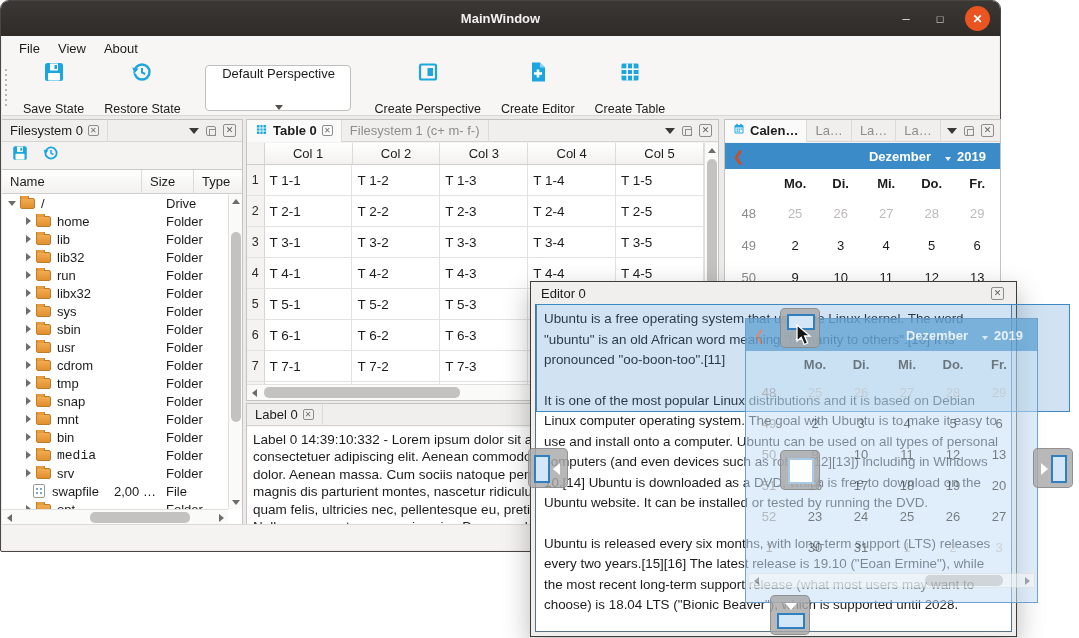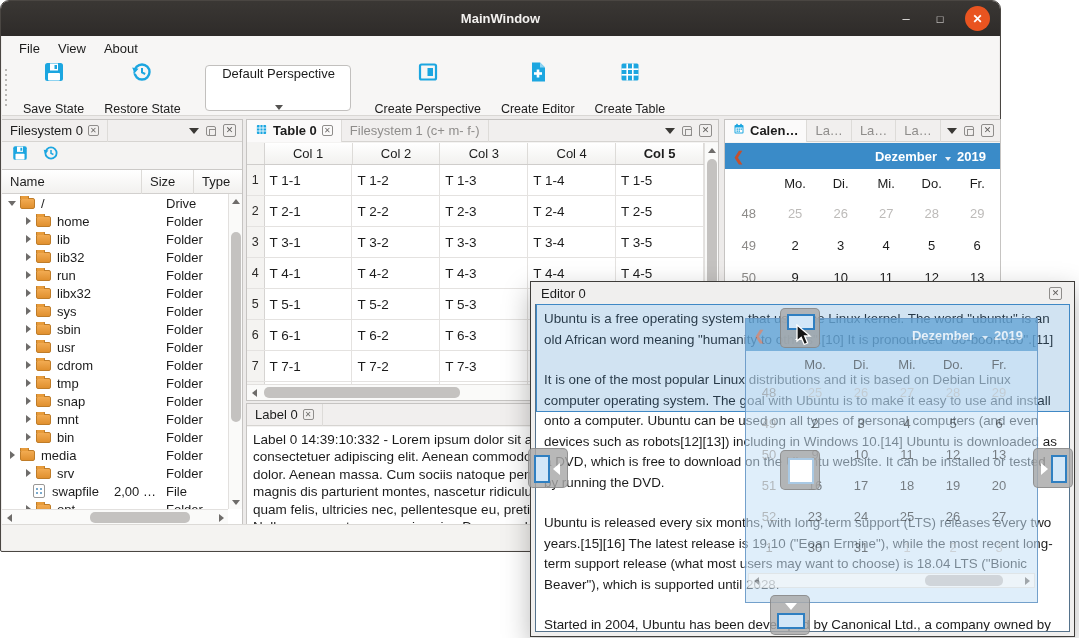--- a/index.html
+++ b/index.html
@@ -107,36 +107,36 @@
   #label-dock{left:245px;top:402px;width:473px;height:123px;}
   #label-body{position:absolute;left:0;top:23px;right:0;bottom:0;background:#fff;
     padding:4px 0 0 6px;font-size:13.5px;line-height:17.4px;overflow:hidden;}
   #label-body div{white-space:nowrap;}
 
   
   #cal-dock{left:723px;top:118px;width:277px;height:407px;}
   #cal-real{position:absolute;left:0;top:23px;right:0;bottom:0;background:#fff;overflow:hidden;}
   .cal-nav{height:26px;background:#3a8bc8;color:#fff;display:flex;align-items:center;font-weight:bold;font-size:13px;}
   .cal-prev{color:#c4502e;font-weight:bold;margin-left:8px;font-size:13px;}
-  .cal-month-wrap{margin-left:auto;display:flex;align-items:center;gap:8px;}
+  .cal-month-wrap{margin-left:auto;display:flex;align-items:center;gap:14px;}
   .cal-month-arrow{width:0;height:0;border-left:3px solid transparent;border-right:3px solid transparent;
     border-top:4px solid #e8f1f8;margin-top:6px;}
   .cal-year{margin:0 14px 0 6px;}
   .cal-row{display:flex;align-items:center;}
   .cal-wk{color:#8d8b89;text-align:center;}
   .cal-cell{text-align:center;}
   .cal-cell.muted{color:#bdbbb9;}
-  .cal-weekdays{font-weight:normal;}
+  .cal-weekdays{font-weight:bold;}
   .cal-real .cal-row{height:32px;font-size:13px;}
   .cal-real .cal-weekdays{height:28px;}
   .cal-real .cal-wk{width:52px;}
   .cal-real .cal-cell{width:50px;}
 
   
-  #editor-window{position:absolute;left:530px;top:281px;width:545px;height:356px;background:#f0efee;
+  #editor-window{position:absolute;left:530px;top:281px;width:487px;height:356px;background:#f0efee;
     border:1px solid #3e3c39;box-shadow:0 10px 26px rgba(0,0,0,0.28);z-index:40;}
   #editor-titlebar{height:22px;display:flex;align-items:center;padding:0 6px 0 10px;font-size:13px;}
   #editor-content{position:absolute;left:4px;right:4px;top:22px;bottom:4px;background:#fff;
     border:1px solid #55728b;padding:4px 8px;font-size:13.4px;line-height:20.5px;overflow:hidden;}
   #editor-content p{margin:0 0 20px 0;}
 
   
   #drop-highlight{position:absolute;left:536px;top:304px;width:534px;height:108px;z-index:50;
     background:rgba(70,142,205,0.25);border:1px solid #3f88c5;}
   #drag-preview{position:absolute;left:745px;top:318px;width:293px;height:285px;z-index:60;
@@ -421,21 +421,21 @@
             <div class="fs-row">
               <div class="fs-name" style="padding-left: 24px;">
                 <span class="tri-r"></span>
                 <span class="folder-icon"></span>
                 <span>bin</span>
               </div>
               <div class="fs-size"></div>
               <div class="fs-type">Folder</div>
             </div>
             <div class="fs-row">
-              <div class="fs-name" style="padding-left: 8px;">
+              <div class="fs-name" style="padding-left: 24px; font-family: Liberation Mono, monospace;">
                 <span class="tri-r"></span>
                 <span class="folder-icon"></span>
                 <span>media</span>
               </div>
               <div class="fs-size"></div>
               <div class="fs-type">Folder</div>
             </div>
             <div class="fs-row">
               <div class="fs-name" style="padding-left: 24px;">
                 <span class="tri-r"></span>
@@ -512,21 +512,21 @@
       </div>
     </div>
     <div id="table-body">
       <div id="table-grid">
             <div class="t-headrow">
               <div class="t-hc t-num" style="width: 20px;"></div>
               <div class="t-hc" style="width: 100px;">Col 1</div>
               <div class="t-hc" style="width: 100px;">Col 2</div>
               <div class="t-hc" style="width: 100px;">Col 3</div>
               <div class="t-hc" style="width: 100px;">Col 4</div>
-              <div class="t-hc" style="width: 100px; font-weight: bold;">Col 5</div>
+              <div class="t-hc" style="width: 100px;">Col 5</div>
             </div>
             <div class="t-row">
               <div class="t-num">1</div>
               <div class="t-cell">T 1-1</div>
               <div class="t-cell">T 1-2</div>
               <div class="t-cell">T 1-3</div>
               <div class="t-cell">T 1-4</div>
               <div class="t-cell">T 1-5</div>
             </div>
             <div class="t-row">

